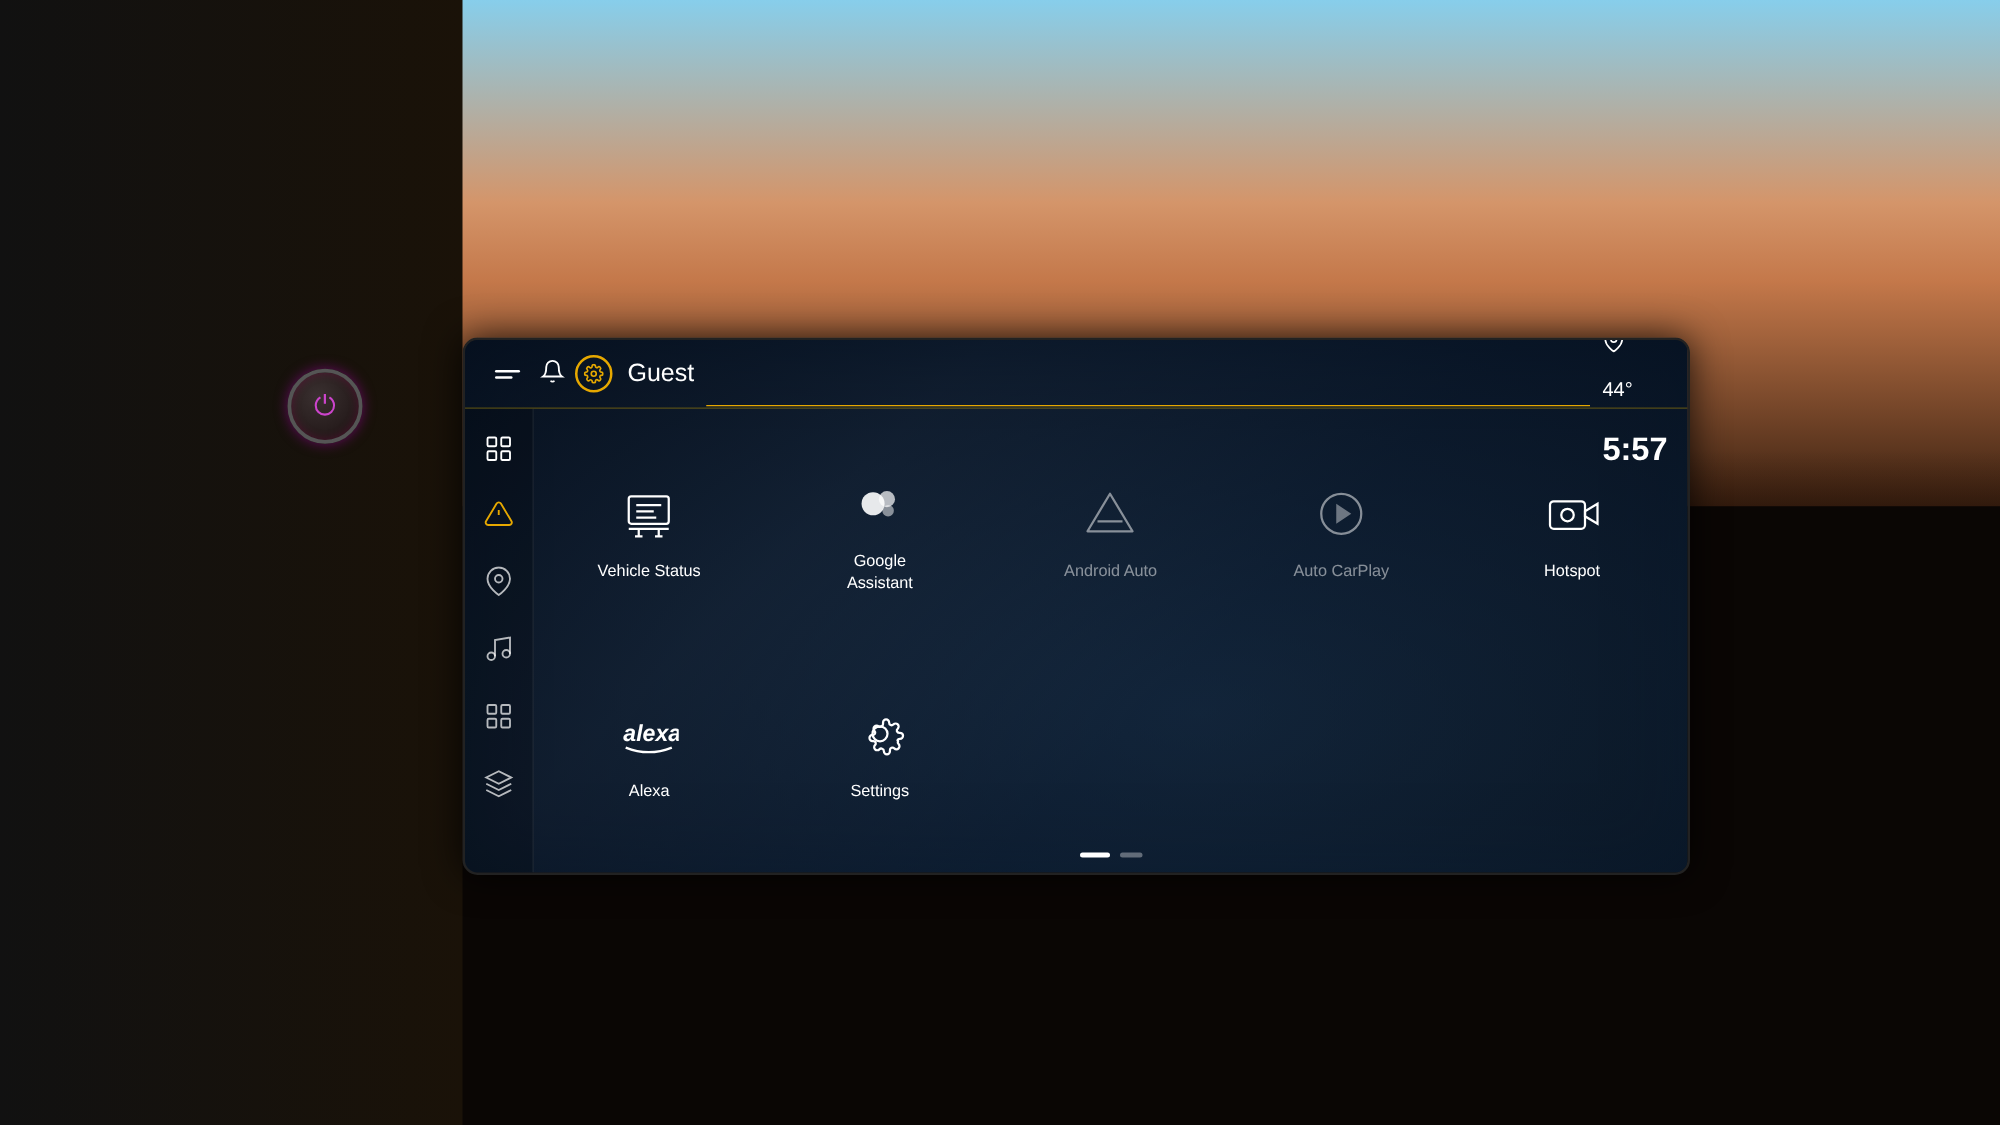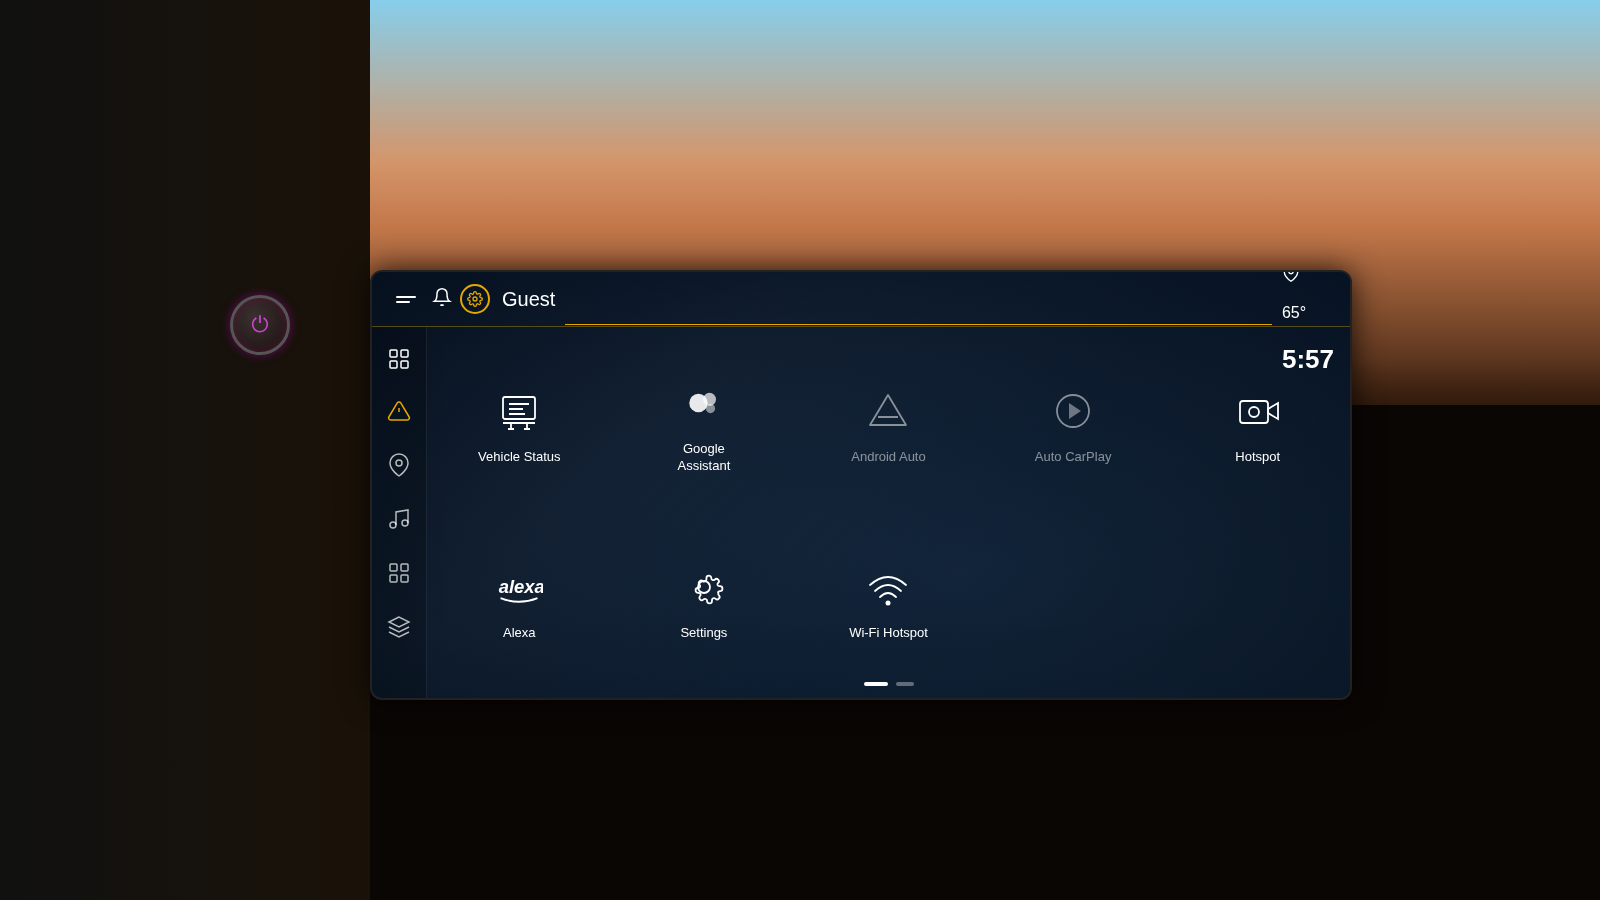--- a/index.html
+++ b/index.html
@@ -356,21 +356,21 @@
     </div>
 
     <div class="header-underline"></div>
 
     <div class="header-right">
       <span class="signal-5g">5G</span>
       <svg width="18" height="18" viewBox="0 0 24 24" fill="none" stroke="white" stroke-width="1.8">
         <path d="M21 10c0 7-9 13-9 13s-9-6-9-13a9 9 0 0 1 18 0z"></path>
         <circle cx="12" cy="10" r="3"></circle>
       </svg>
-      <span class="temperature">65°</span>
+      <span class="temperature">44°</span>
       <span class="clock">5:57</span>
     </div>
   </div>
 
   <div class="sidebar-nav">
 
     <div class="nav-item active">
       <svg viewBox="0 0 24 24">
         <rect x="3" y="5" width="7" height="7" rx="1" stroke-width="1.5"></rect>
         <rect x="14" y="5" width="7" height="7" rx="1" stroke-width="1.5"></rect>
@@ -502,31 +502,20 @@
       <div class="app-icon-wrap">
         <svg width="48" height="48" viewBox="0 0 48 48" fill="none" stroke="white" stroke-width="1.8">
           <circle cx="24" cy="24" r="6"></circle>
           <path d="M38.4 30a2 2 0 0 0 .4 2.2l.07.07a2.43 2.43 0 0 1-3.44 3.44l-.07-.07a2 2 0 0 0-2.2-.4 2 2 0 0 0-1.2 1.83V38a2.43 2.43 0 0 1-4.86 0v-.09A2 2 0 0 0 25.76 36a2 2 0 0 0-2.2.4l-.07.07a2.43 2.43 0 0 1-3.44-3.44l.07-.07A2 2 0 0 0 20.52 31a2 2 0 0 0-1.83-1.2H18a2.43 2.43 0 0 1 0-4.86h.09A2 2 0 0 0 20 24a2 2 0 0 0-.4-2.2l-.07-.07a2.43 2.43 0 0 1 3.44-3.44l.07.07A2 2 0 0 0 25.24 18a2 2 0 0 0 1.2-1.83V15a2.43 2.43 0 0 1 4.86 0v.09A2 2 0 0 0 32.48 17a2 2 0 0 0 2.2-.4l.07-.07a2.43 2.43 0 0 1 3.44 3.44l-.07.07A2 2 0 0 0 37.52 22a2 2 0 0 0 1.83 1.2H40a2.43 2.43 0 0 1 0 4.86h-.09A2 2 0 0 0 38 29.24a2 2 0 0 0 .4.76z"></path>
         </svg>
       </div>
       <span class="app-label">Settings</span>
     </div>
 
 
-    <div class="app-item">
-      <div class="app-icon-wrap">
-        <svg width="48" height="48" viewBox="0 0 48 48" fill="none" stroke="white" stroke-width="1.8">
-          <path d="M6 22 Q24 6 42 22" stroke-linecap="round"></path>
-          <path d="M11 28 Q24 16 37 28" stroke-linecap="round"></path>
-          <path d="M16 34 Q24 26 32 34" stroke-linecap="round"></path>
-          <circle cx="24" cy="40" r="2.5" fill="white" stroke="none"></circle>
-        </svg>
-      </div>
-      <span class="app-label">Wi-Fi Hotspot</span>
-    </div>
 
   </div>
 
   <div class="page-indicators">
     <div class="page-dot active"></div>
     <div class="page-dot inactive"></div>
   </div>
 
 </div>
 

